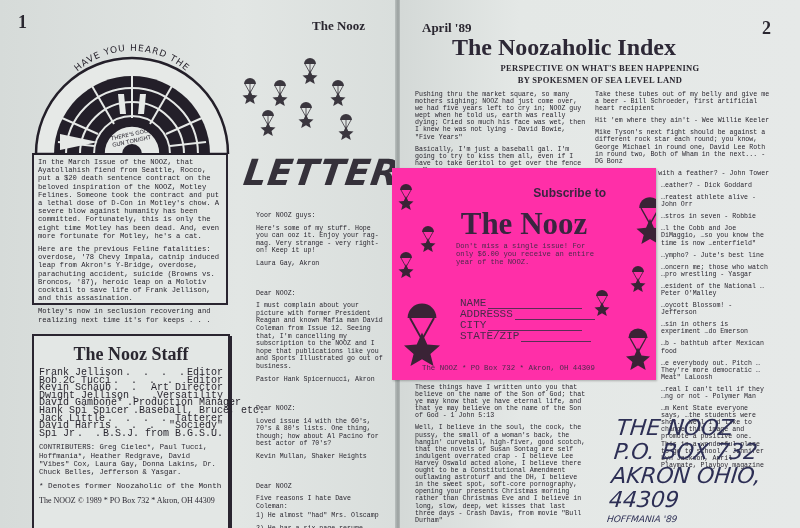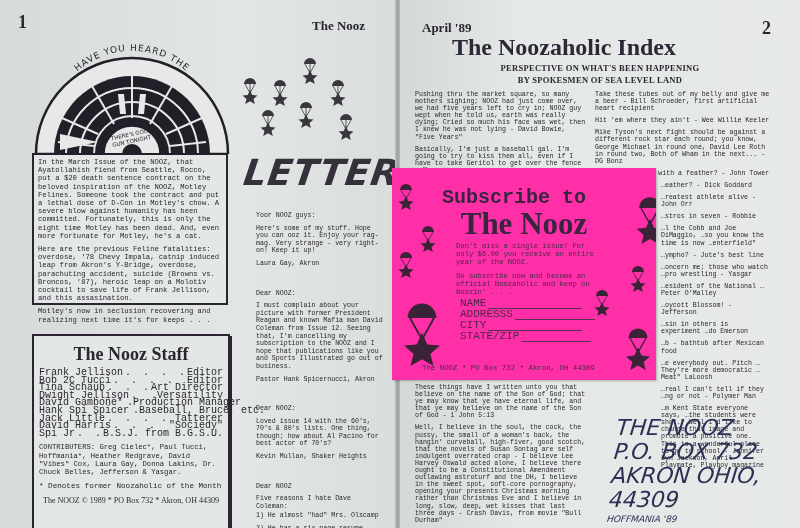--- a/index.html
+++ b/index.html
@@ -1,38 +1,38 @@
 <!DOCTYPE html>
 <html><head>
 <meta charset="utf-8">
 <style>
   html,body{margin:0;padding:0;}
   body{width:800px;height:528px;overflow:hidden;background:#c9cfce;position:relative;font-family:"Liberation Mono","DejaVu Sans Mono",monospace;color:#2a2730;}
   .page{position:absolute;top:0;height:528px;background:#dfe4e2;}
   .page.left{left:0;width:398px;background:linear-gradient(90deg,#d6dbd9 0%,#e2e6e4 60%,#d9dedc 100%);}
   .page.right{left:400px;width:400px;background:linear-gradient(90deg,#d4d9d7 0%,#e4e8e6 30%,#e6e9e8 100%);}
   .gutter{position:absolute;left:395px;top:0;width:6px;height:528px;background:linear-gradient(90deg,#b9bfbe,#9aa09f,#c2c8c7);}
-  .serif{font-family:"Liberation Serif","DejaVu Serif",serif;text-align:center;}
+  .serif{font-family:"Liberation Serif","DejaVu Serif",serif;}
   .abs{position:absolute;}
   .pgnum{font-family:"Liberation Serif","DejaVu Serif",serif;font-weight:bold;font-size:18px;}
   .runhead{font-family:"Liberation Serif","DejaVu Serif",serif;font-weight:bold;font-size:13px;}
   .box{position:absolute;border:2px solid #2a2530;background:#e3e7e5;}
   .tt{font-size:7.2px;line-height:8.2px;white-space:pre-line;}
   .tt p{margin:0 0 5px 0;}
   .staff-row{display:flex;justify-content:space-between;font-size:10px;line-height:7.6px;white-space:nowrap;}
   .staff-row .dots{flex:1;overflow:hidden;margin:0 2px;letter-spacing:3px;}
   .letters-title{font-family:"DejaVu Sans","Liberation Sans",sans-serif;font-weight:bold;font-style:italic;font-size:36px;letter-spacing:1px;color:#35313a;transform:skewX(-8deg);}
   .letter{font-size:6.6px;line-height:7.6px;}
   .letter p{margin:0 0 5px 0;}
   .idx-title{font-family:"Liberation Serif","DejaVu Serif",serif;font-weight:bold;font-size:24px;color:#2d2836;}
   .idx-sub{font-family:"Liberation Serif","DejaVu Serif",serif;font-weight:bold;font-size:8.5px;letter-spacing:.3px;text-align:center;}
   .col{font-size:6.6px;line-height:7.1px;}
   .col p{margin:0 0 5px 0;}
   .pink{position:absolute;left:392px;top:168px;width:264px;height:212px;background:#ff2fa8;box-shadow:1px 1px 2px rgba(0,0,0,.25);}
-  .sub-h1{font-family:Liberation Mono, monospace;font-weight:bold;font-size:20px;color:#3a2540;text-align:left;}
+  .sub-h1{font-family:Liberation Sans, sans-serif;font-weight:bold;font-size:12px;color:#3a2540;text-align:right;}
   .sub-h2{font-family:"Liberation Serif","DejaVu Serif",serif;font-weight:bold;font-size:31px;color:#3a2540;text-align:center;line-height:32px;}
   .sub-body{font-size:7.2px;line-height:8.2px;color:#4a2a4a;}
   .field{display:flex;align-items:flex-end;font-size:11px;color:#4a2a4a;height:11px;}
   .field .line{border-bottom:1px solid #5a2e55;margin-left:2px;height:8px;}
   .hand{font-family:"DejaVu Sans","Liberation Sans",sans-serif;font-style:italic;color:#2d2f55;transform:skewX(-6deg);}
 </style>
 </head>
 <body>
 
 <div class="page left">
@@ -86,21 +86,21 @@
           <span>Frank Jellison</span>
           <span class="dots">. . . . . . . . . . . . .</span>
           <span>Editor</span>
         </div>
       <div class="staff-row">
           <span>Bob 2C Tucci</span>
           <span class="dots">. . . . . . . . . . . . .</span>
           <span>Editor</span>
         </div>
       <div class="staff-row">
-          <span>Tina Schaub</span>
+          <span>Kevin Schaub</span>
           <span class="dots">. . . . . . . . . . . . .</span>
           <span>Art Director</span>
         </div>
       <div class="staff-row">
           <span>Dwight Jellison</span>
           <span class="dots">. . . . . . . . . . . . .</span>
           <span>.Versatility</span>
         </div>
       <div class="staff-row">
           <span>David Gambone*</span>
@@ -251,21 +251,20 @@
     <g transform="translate(246 170) scale(1.6)">
         <use href="#pp" x="0" y="0"></use>
       </g>
     <g transform="translate(258 40) scale(1.8)">
         <use href="#pp" x="0" y="0"></use>
       </g>
   </svg>
   <div class="abs sub-h1" style="left:50px;width:164px;top:18px;">Subscribe to</div>
   <div class="abs sub-h2" style="left:40px;width:184px;top:40px;">The Nooz</div>
   <div class="abs sub-body" style="left:64px;top:74px;width:140px;">Don't miss a single issue! For only $6.00 you receive an entire year of the NOOZ.</div>
-  <div class="abs sub-body" style="left:64px;top:104px;width:140px;">So subscribe now and become an official Noozaholic and keep on Noozin' . . .</div>
   <div class="abs" style="left:68px;top:130px;">
     <div class="field">
         <span>NAME</span>
         <span class="line" style="width:94px;"></span>
       </div>
     <div class="field">
         <span>ADDRESSS</span>
         <span class="line" style="width:80px;"></span>
       </div>
     <div class="field">

